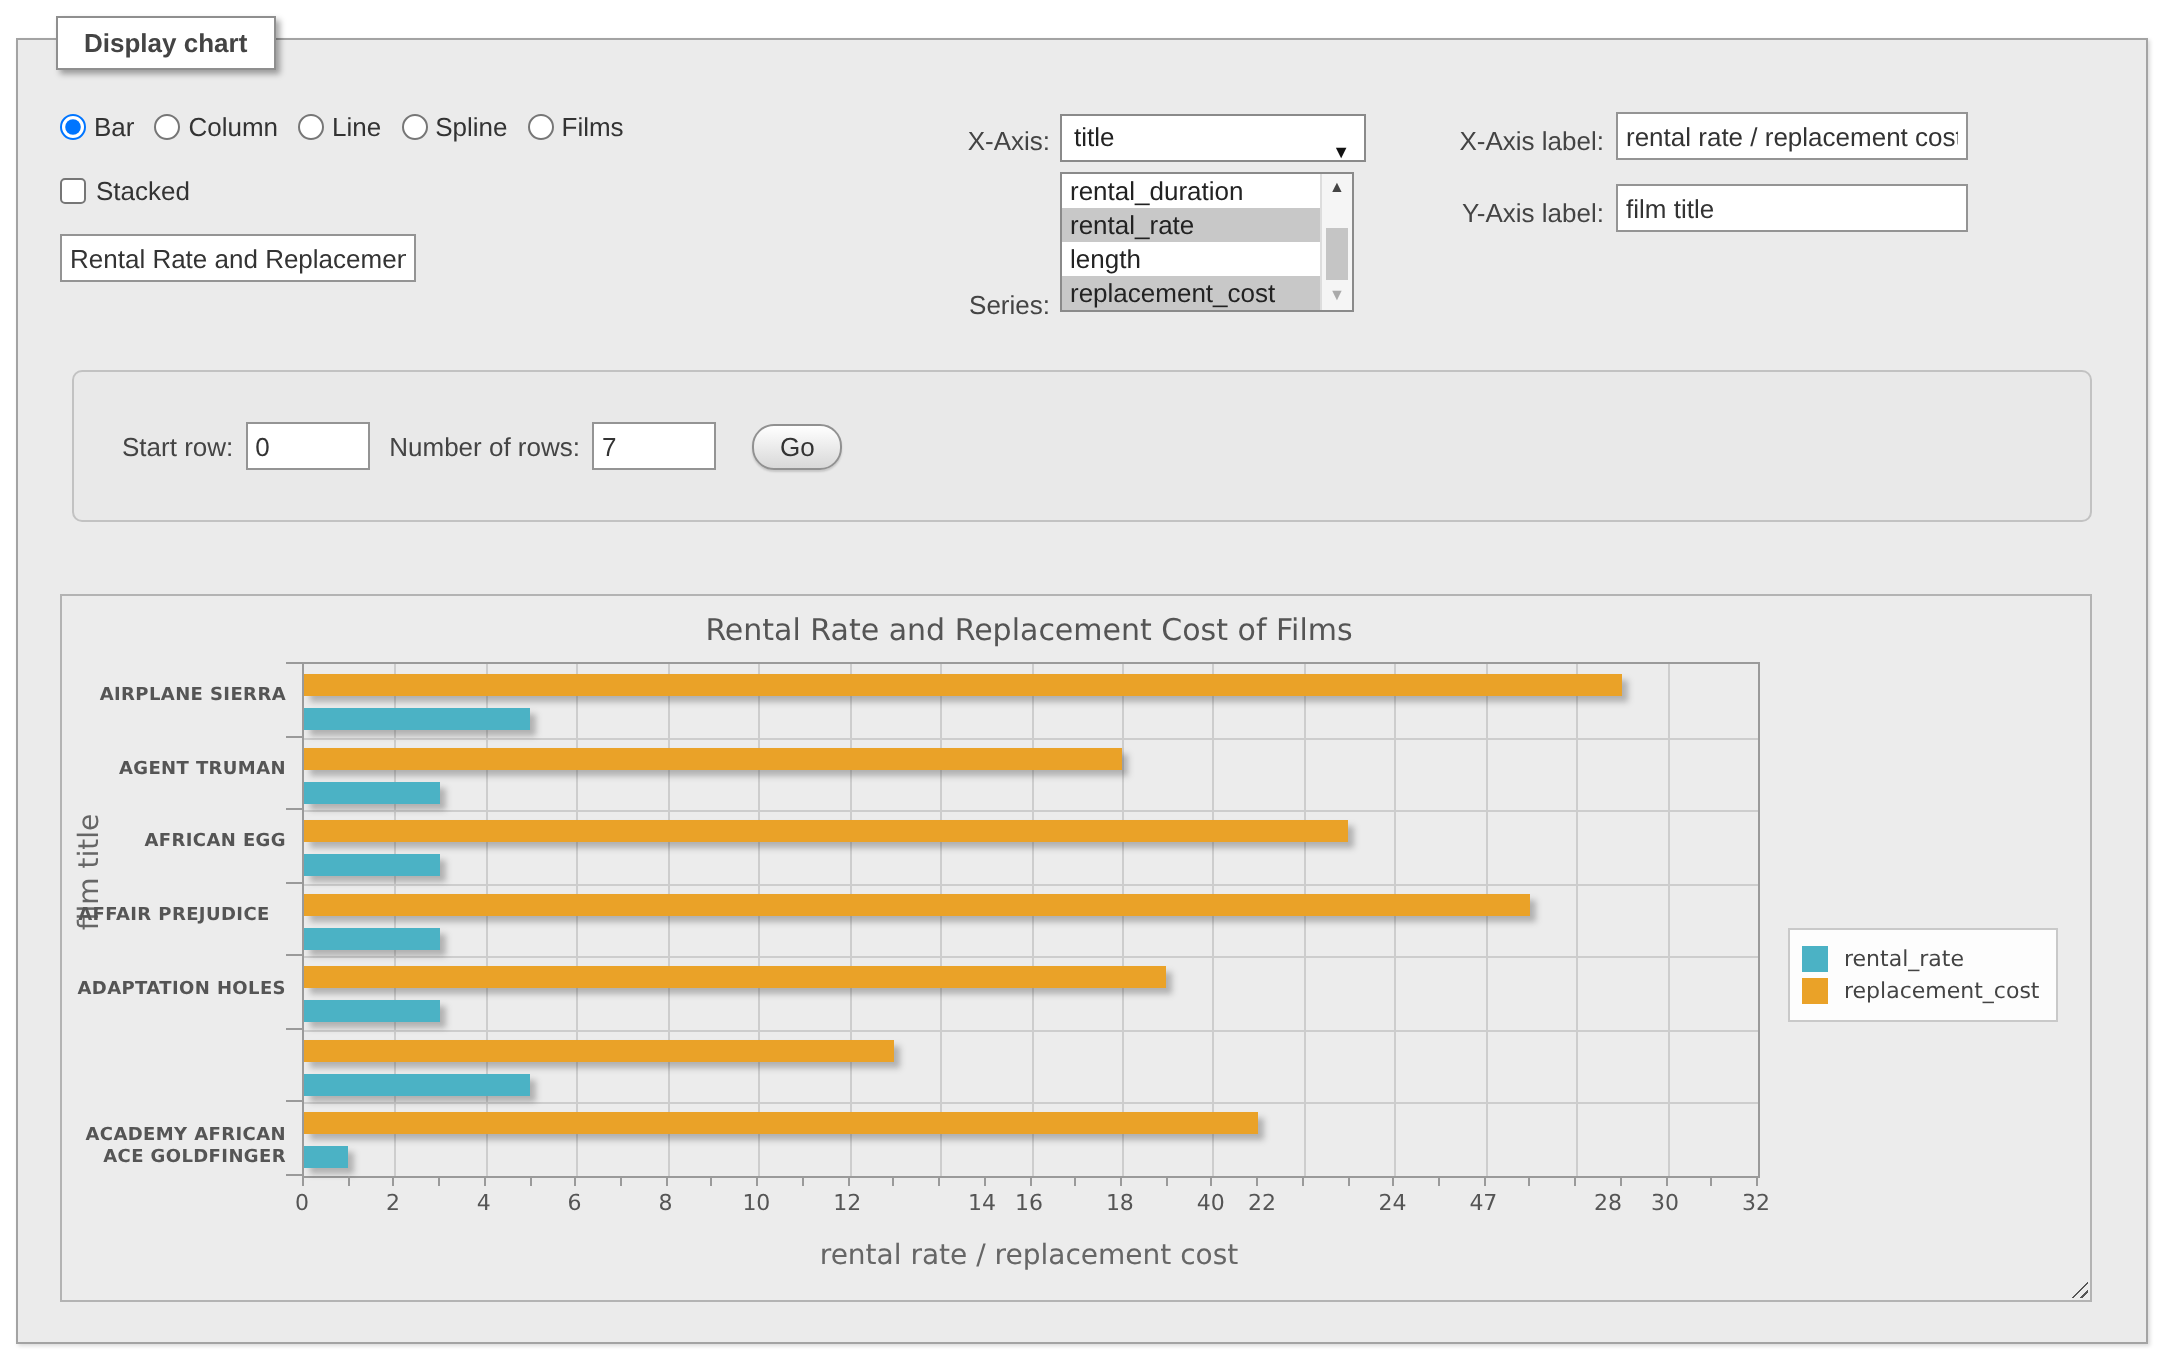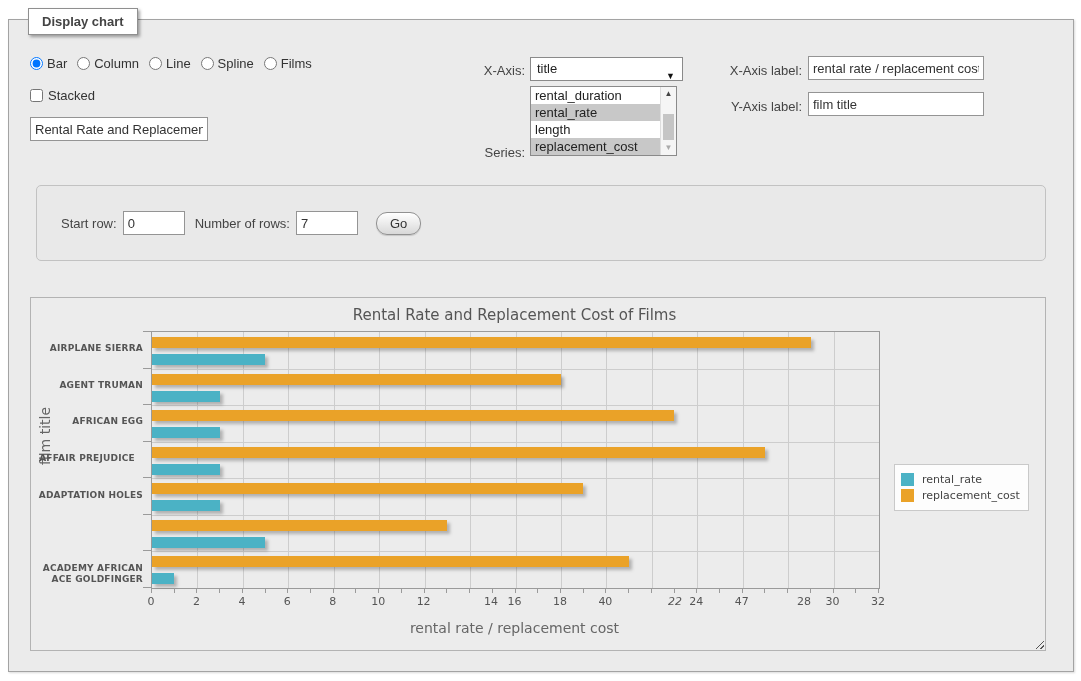--- a/index.html
+++ b/index.html
@@ -209,21 +209,21 @@
     <div class="xtick-lbl" style="left: 392.625px;">12</div>
     <div class="xtick" style="left: 438.062px;"></div>
     <div class="xtick-lbl" style="left: 460px;">14</div>
     <div class="xtick" style="left: 483.5px;"></div>
     <div class="xtick-lbl" style="left: 483.5px;">16</div>
     <div class="xtick" style="left: 528.938px;"></div>
     <div class="xtick-lbl" style="left: 528.938px;">18</div>
     <div class="xtick" style="left: 574.375px;"></div>
     <div class="xtick-lbl" style="left: 574.375px;">40</div>
     <div class="xtick" style="left: 619.812px;"></div>
-    <div class="xtick-lbl" style="left: 644px; font-style: italic;">22</div>
+    <div class="xtick-lbl" style="left: 600px;">22</div>
     <div class="xtick" style="left: 665.25px;"></div>
     <div class="xtick-lbl" style="left: 665.25px;">24</div>
     <div class="xtick" style="left: 710.688px;"></div>
     <div class="xtick-lbl" style="left: 710.688px;">47</div>
     <div class="xtick" style="left: 756.125px;"></div>
     <div class="xtick-lbl" style="left: 773px;">28</div>
     <div class="xtick" style="left: 801.562px;"></div>
     <div class="xtick-lbl" style="left: 801.562px;">30</div>
     <div class="xtick" style="left: 847px;"></div>
     <div class="xtick-lbl" style="left: 847px;">32</div>

